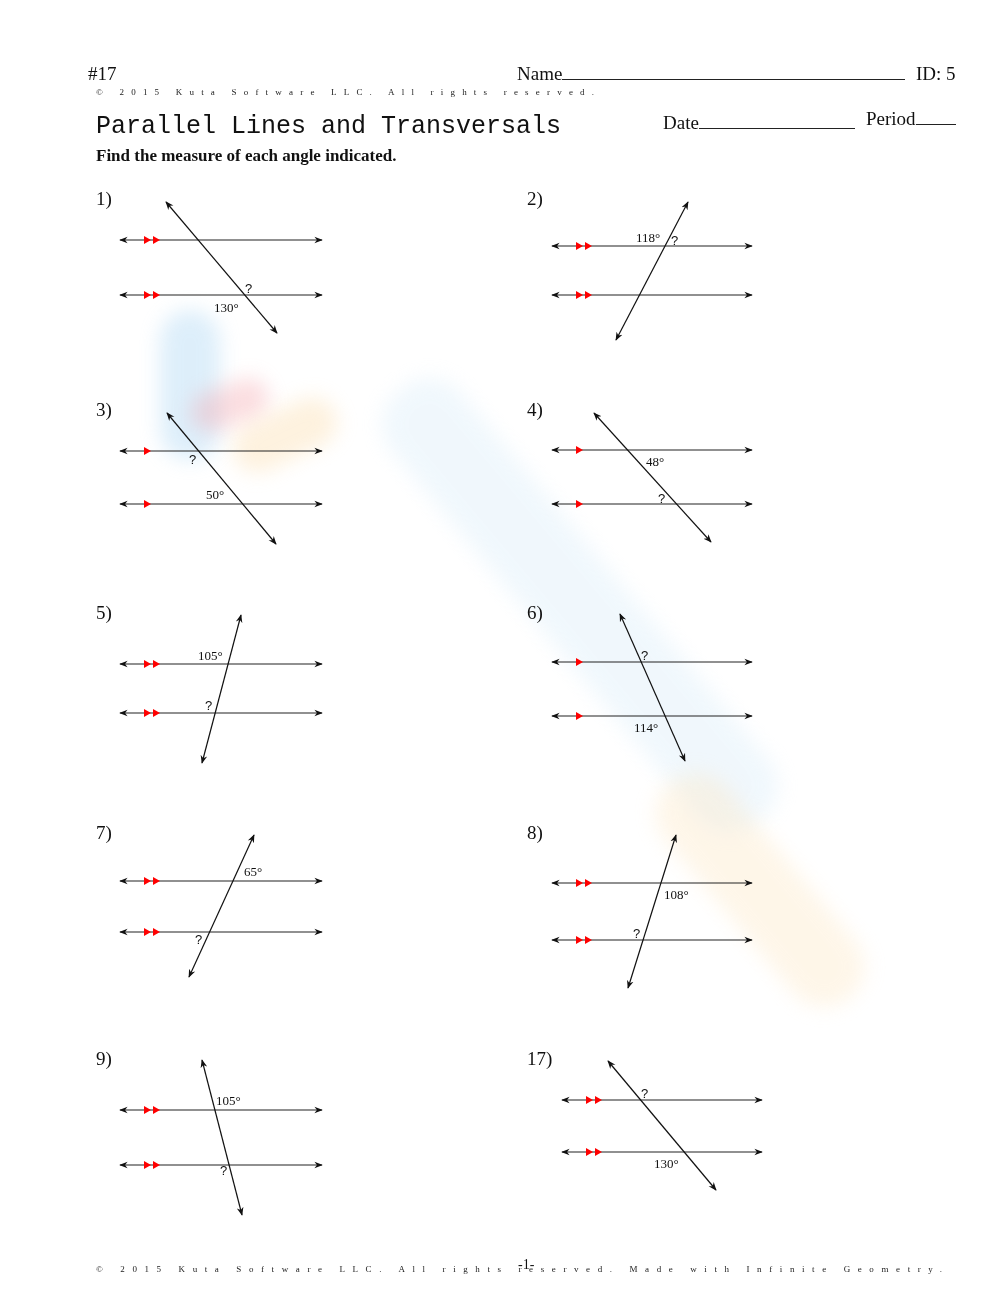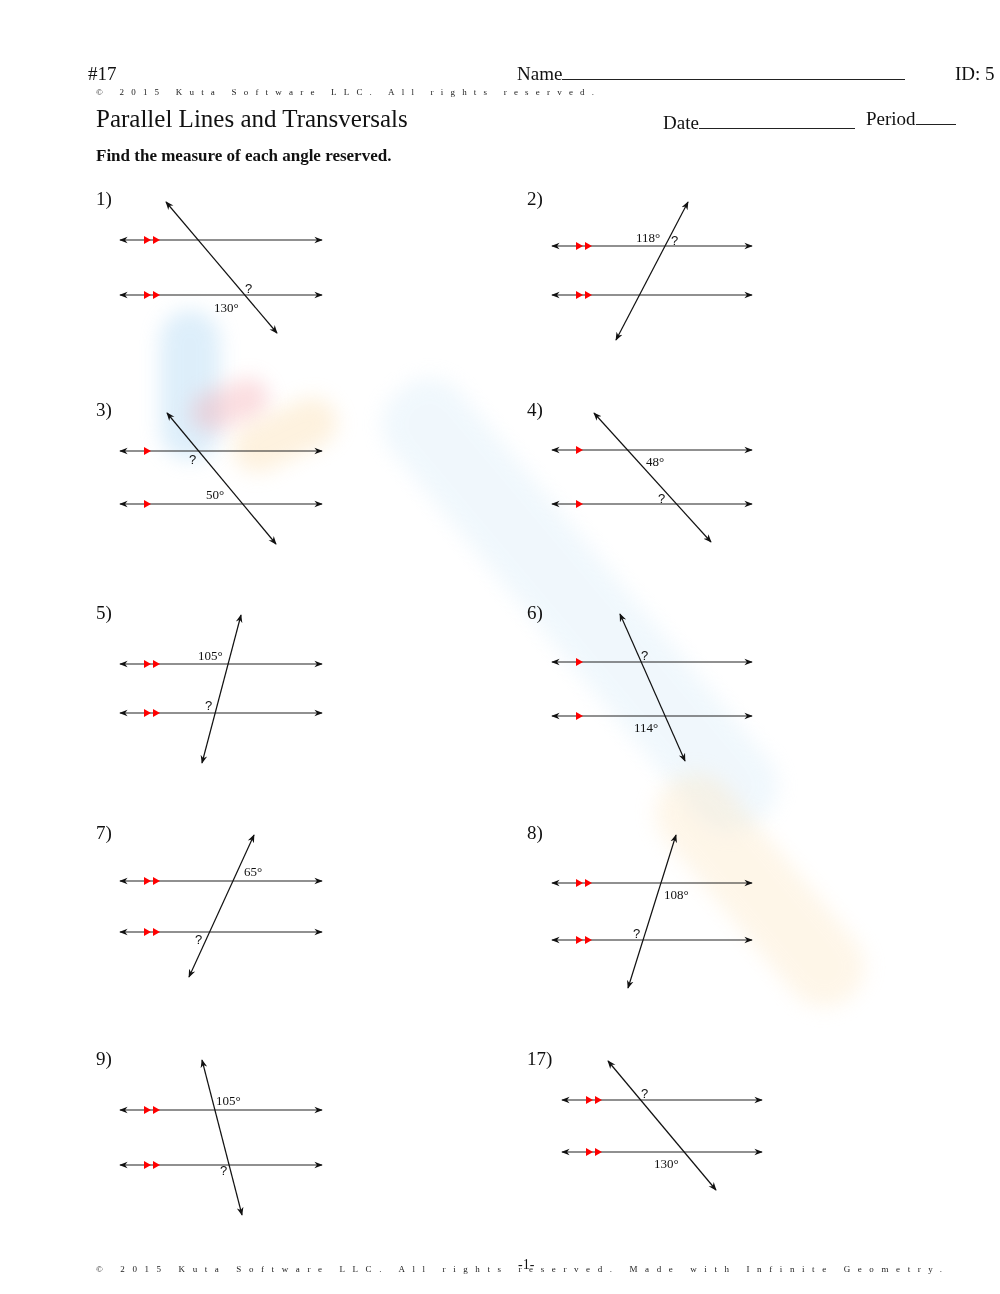--- a/index.html
+++ b/index.html
@@ -25,30 +25,30 @@
   <div class="wm" style="left:190px;top:385px;width:80px;height:40px;background:#f4a0a8;transform:rotate(-20deg);"></div>
   <div class="wm" style="left:230px;top:410px;width:110px;height:50px;background:#fbd9a3;transform:rotate(-25deg);"></div>
   <div class="wm" style="left:300px;top:560px;width:560px;height:90px;background:#cfe8f8;transform:rotate(50deg);opacity:0.3;"></div>
   <div class="wm" style="left:620px;top:850px;width:280px;height:80px;background:#fde6c0;transform:rotate(50deg);opacity:0.35;"></div>
 </div>
 
 <div class="abs hdr" style="left:88px;top:63px;text-align:right;">#17</div>
 <div class="abs hdr" style="left:517px;top:63px;">
   <span>Name</span><span class="blank" style="width:343px;"></span>
 </div>
-<div class="abs hdr" style="left:916px;top:63px;margin-left:39px;">ID: 5</div>
+<div class="abs hdr" style="left:916px;top:63px;">ID: 5</div>
 <div class="abs copy-small" style="left:96px;top:87px;text-align:right;">© 2015 Kuta Software LLC. All rights reserved.</div>
-<div class="abs title" style="left:96px;top:105px;">Parallel Lines and Transversals</div>
+<div class="abs title" style="left:96px;top:112px;font-family:Liberation Mono, monospace;">Parallel Lines and Transversals</div>
 <div class="abs hdr" style="left:663px;top:112px;">
   <span>Date</span><span class="blank" style="width:156px;"></span>
 </div>
 <div class="abs hdr" style="left:866px;top:108px;">
   <span>Period</span><span class="blank" style="width:40px;"></span>
 </div>
-<div class="abs instr" style="left:96px;top:146px;">Find the measure of each angle reserved.</div>
+<div class="abs instr" style="left:96px;top:146px;">Find the measure of each angle indicated.</div>
 
 <div id="problem-labels">
     <div class="abs qnum" style="left: 96px; top: 188px;">1)</div>
     <div class="abs qnum" style="left: 527px; top: 188px;">2)</div>
     <div class="abs qnum" style="left: 96px; top: 399px;">3)</div>
     <div class="abs qnum" style="left: 527px; top: 399px;">4)</div>
     <div class="abs qnum" style="left: 96px; top: 602px;">5)</div>
     <div class="abs qnum" style="left: 527px; top: 602px;">6)</div>
     <div class="abs qnum" style="left: 96px; top: 822px;">7)</div>
     <div class="abs qnum" style="left: 527px; top: 822px;">8)</div>

